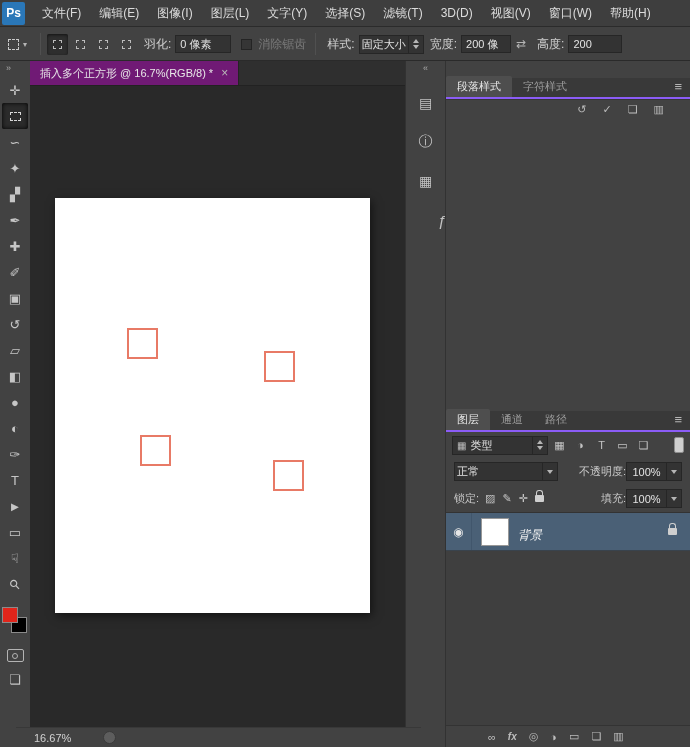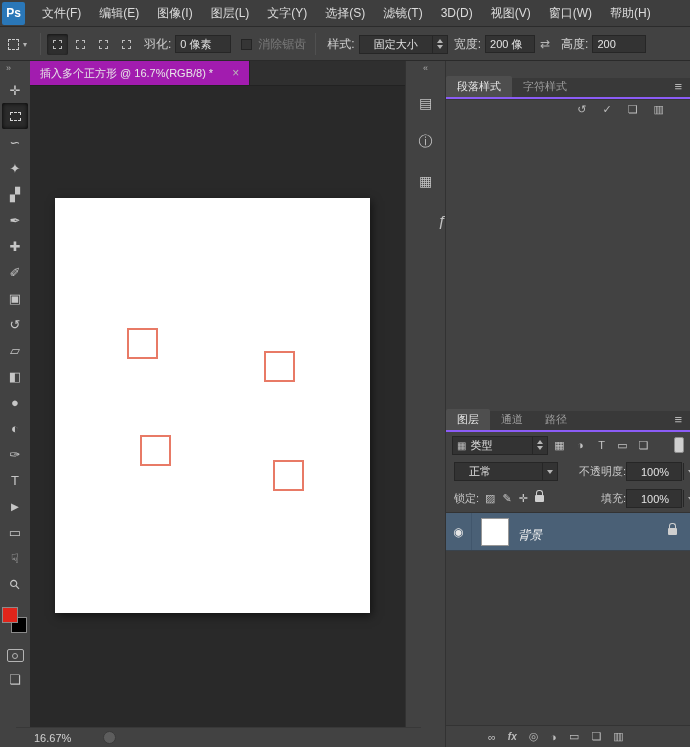--- a/index.html
+++ b/index.html
@@ -32,21 +32,21 @@
   .mode-btn.active { background:#2e2e2e; box-shadow:inset 0 1px 3px rgba(0,0,0,.6); }
   .mode-glyph { width:9px; height:9px; border:1px dashed #bdbdbd; }
   .opt-label { margin:0 4px 0 6px; color:#cfcfcf; white-space:nowrap; }
   .opt-label.disabled { color:#7a7a7a; }
   .opt-input { background:#333; border:1px solid #262626; color:#e3e3e3; font-size:11px;
     height:18px; line-height:16px; padding:0 4px; white-space:nowrap; overflow:hidden; flex:0 0 auto;}
   .w56{width:56px;} .w50{width:50px;} .w54{width:54px;}
   .checkbox { width:11px; height:11px; background:#353535; border:1px solid #242424; margin-left:10px; flex:0 0 auto;}
   .opt-select { display:flex; align-items:center; background:#333; border:1px solid #262626;
     height:19px; flex:0 0 auto;}
-  .opt-select .val { padding:0 14px; font-size:11px; color:#e3e3e3; white-space:nowrap; }
+  .opt-select .val { padding:0 2px; font-size:11px; color:#e3e3e3; white-space:nowrap; }
   .spin { display:flex; flex-direction:column; justify-content:center; gap:2px; padding:0 4px;
     border-left:1px solid #262626; height:100%; }
   .tri-up { width:0; height:0; border-left:3px solid transparent; border-right:3px solid transparent;
     border-bottom:4px solid #b5b5b5; }
   .tri-down { width:0; height:0; border-left:3px solid transparent; border-right:3px solid transparent;
     border-top:4px solid #b5b5b5; }
   .swap-icon { color:#b5b5b5; margin:0 5px; font-size:12px; }
 
   
   .main { position:absolute; left:0; top:61px; right:0; bottom:0; display:flex; }
@@ -65,21 +65,21 @@
   .swatch-bg { left:10px; top:11px; background:#000; }
   .swatch-fg { left:1px; top:1px; background:#e1251b; }
   .quickmask { width:17px; height:13px; border:1px solid #b3b3b3; border-radius:2px;
     display:flex; align-items:center; justify-content:center; margin-top:13px; flex:0 0 auto;}
   .quickmask-dot { width:6px; height:6px; border:1px solid #b3b3b3; border-radius:50%; }
   .screenmode { margin-top:10px; color:#c2c2c2; font-size:13px; }
 
   
   .doc-area { flex:1; min-width:0; display:flex; flex-direction:column; background:#292929; position:relative; }
   .tabbar { height:25px; background:#2f2f2f; display:flex; border-bottom:1px solid #222; flex:0 0 auto;}
-  .doc-tab { display:flex; align-items:center; gap:19px; background:#a21caf; padding:0 10px;
+  .doc-tab { display:flex; align-items:center; gap:8px; background:#701a75; padding:0 10px;
     font-size:11px; color:#e8e8e8; border-right:1px solid #242424; white-space:nowrap; }
   .tab-close { color:#b9b9b9; font-size:12px; }
   .canvas { flex:1; position:relative; overflow:hidden; }
   .page { position:absolute; left:25px; top:112px; background:#fff;
     box-shadow:2px 3px 9px rgba(0,0,0,.55); }
   .square { position:absolute; border:2px solid #e87a66; }
   .statusbar { position:absolute; left:16px; bottom:0; width:405px; height:20px; background:#424242;
     border-top:1px solid #383838; display:flex; align-items:center; z-index:4; }
   .status-zoom { margin-left:18px; font-size:11px; color:#d2d2d2; }
   .status-icon { margin-left:32px; width:13px; height:13px; background:#5d5d5d; border-radius:7px;

